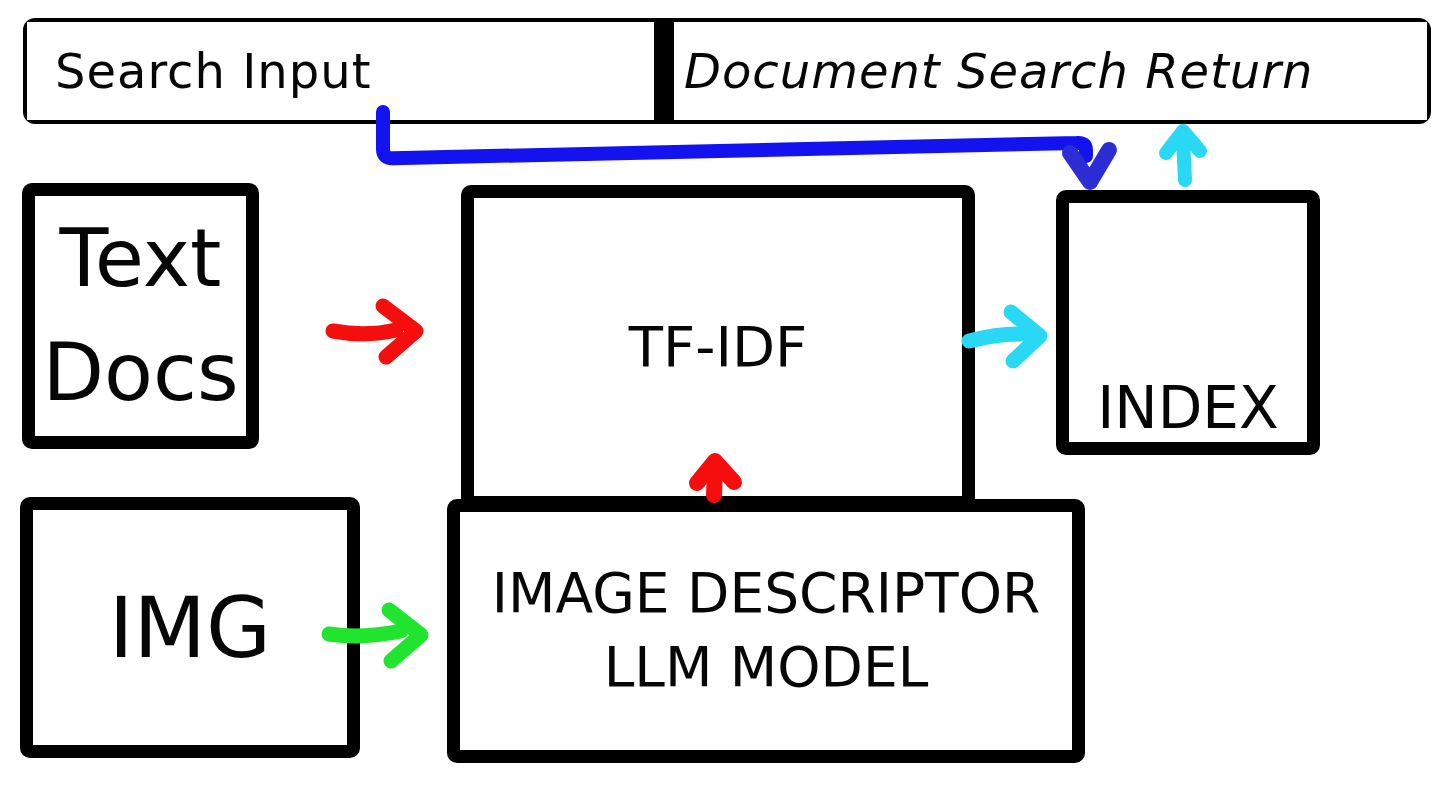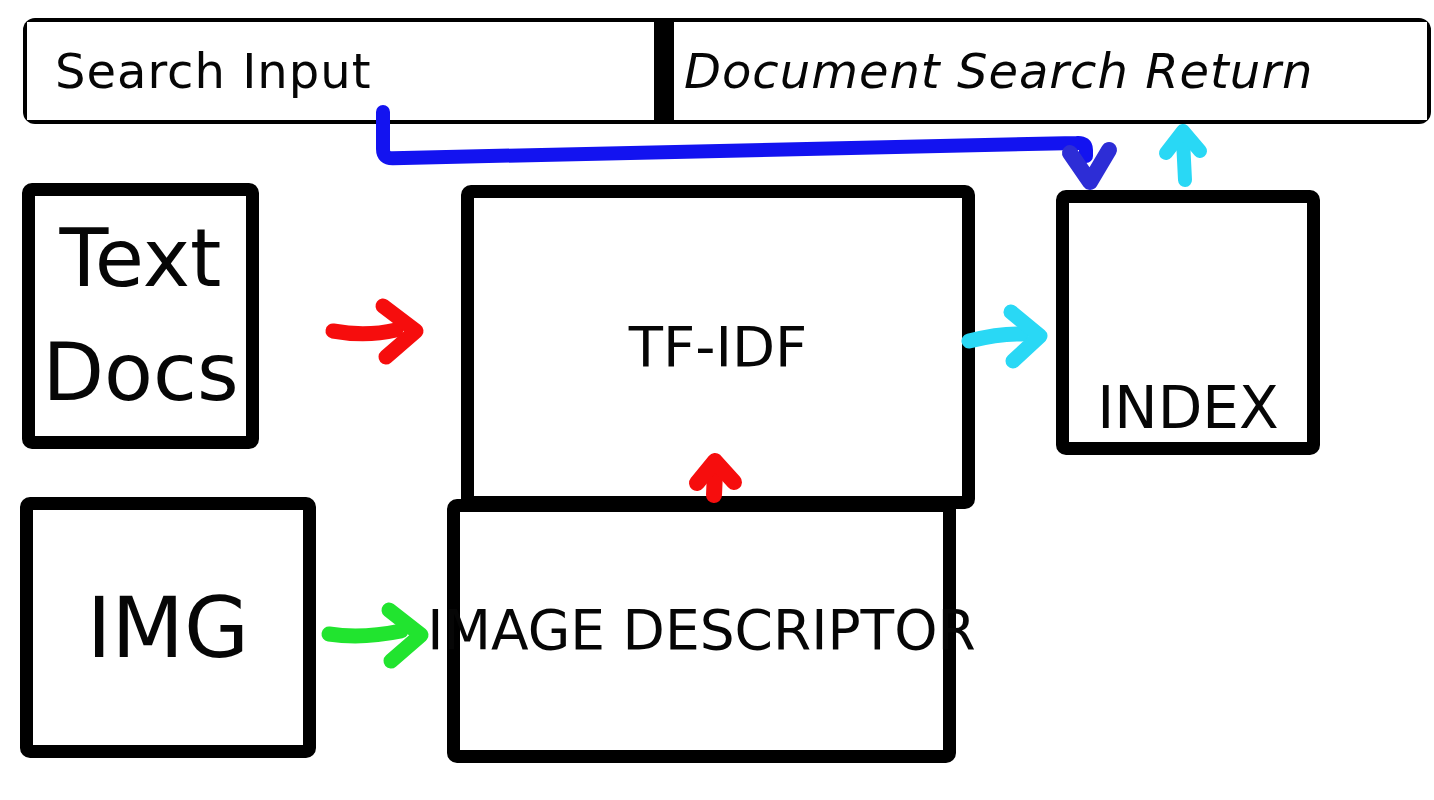--- a/index.html
+++ b/index.html
@@ -41,22 +41,22 @@
     border:13px solid var(--box-border,#000);
     border-radius:10px;
     display:flex;flex-direction:column;
     align-items:center;justify-content:center;
     text-align:center;
     white-space:nowrap;
   }
   .box-text-docs{left:22px;top:183px;width:237px;height:266px;font-size:80px;line-height:1.42;}
   .box-tfidf{left:437px;top:185px;width:514px;height:324px;font-size:56px;line-height:1.32;margin-left:24px;}
   .box-index{left:1056px;top:190px;width:264px;height:265px;font-size:58px;justify-content:flex-end;}
-  .box-img{left:20px;top:497px;width:296px;height:261px;font-size:84px;}
-  .box-llm{left:447px;top:499px;width:509px;height:264px;font-size:55px;line-height:1.34;}
+  .box-img{left:20px;top:497px;width:340px;height:261px;font-size:84px;}
+  .box-llm{left:447px;top:499px;width:638px;height:264px;font-size:55px;line-height:1.34;}
   
   svg.arrows{position:absolute;left:0;top:0;pointer-events:none;}
   svg.arrows path{fill:none;stroke-linecap:round;stroke-linejoin:round;}
   .stroke-red{stroke:var(--arrow-red,#f60d0d);}
   .stroke-green{stroke:var(--arrow-green,#21e42f);}
   .stroke-cyan{stroke:var(--arrow-cyan,#29d8f5);}
   .stroke-blue{stroke:var(--arrow-blue,#1313f0);}
   .stroke-blue-head{stroke:var(--arrow-blue-head,#2d2dd6);}
 </style>
 </head>
@@ -85,20 +85,21 @@
   <div class="box box-index">
     <div>INDEX</div>
   </div>
 
   <div class="box box-img">
     <div>IMG</div>
   </div>
 
   <div class="box box-llm">
     <div>IMAGE DESCRIPTOR</div>
+    <div>LLM MODEL</div>
   </div>
 
   <svg class="arrows" width="1434" height="800" viewBox="0 0 1434 800">
 
     <g>
       <path class="stroke-blue" stroke-width="14" d="M383,112 L383,149 Q383,158.5 393,158.2 L1077,143 Q1086,142.3 1086,150 L1086,156"></path>
       <path class="stroke-blue-head" stroke-width="16" d="M1070,153 L1090,182 L1109,150"></path>
     </g>
 
     <g>

